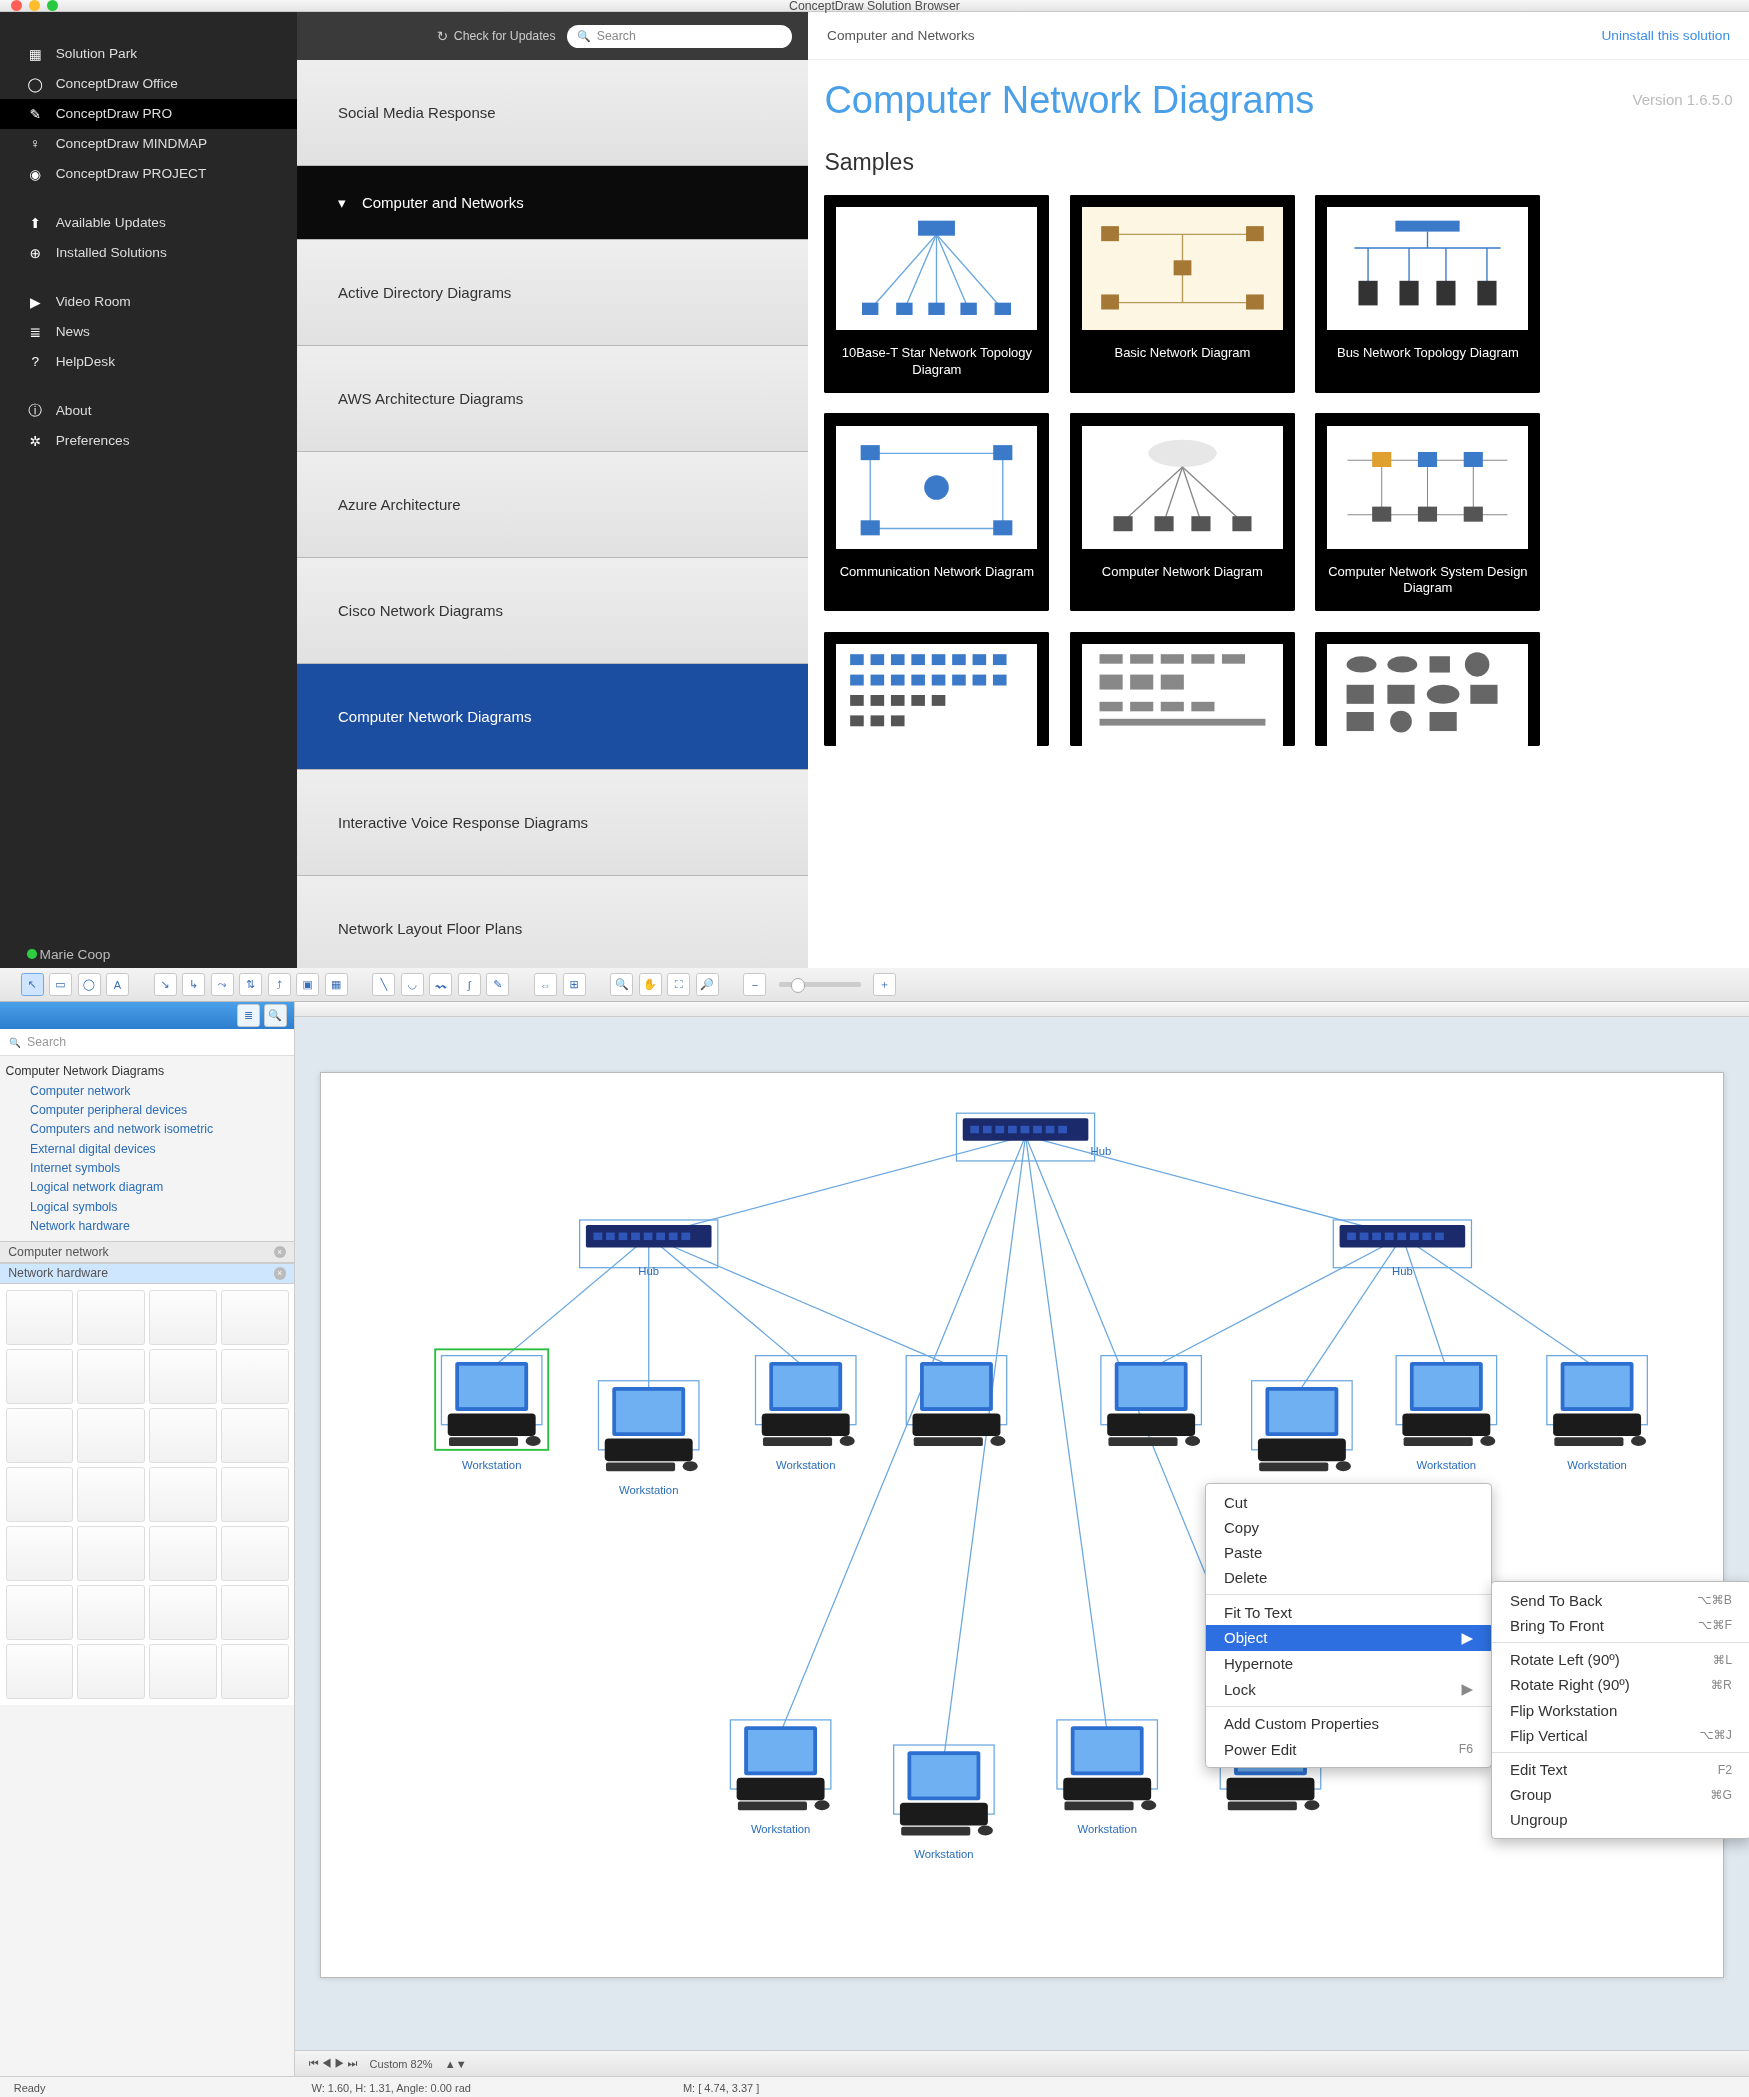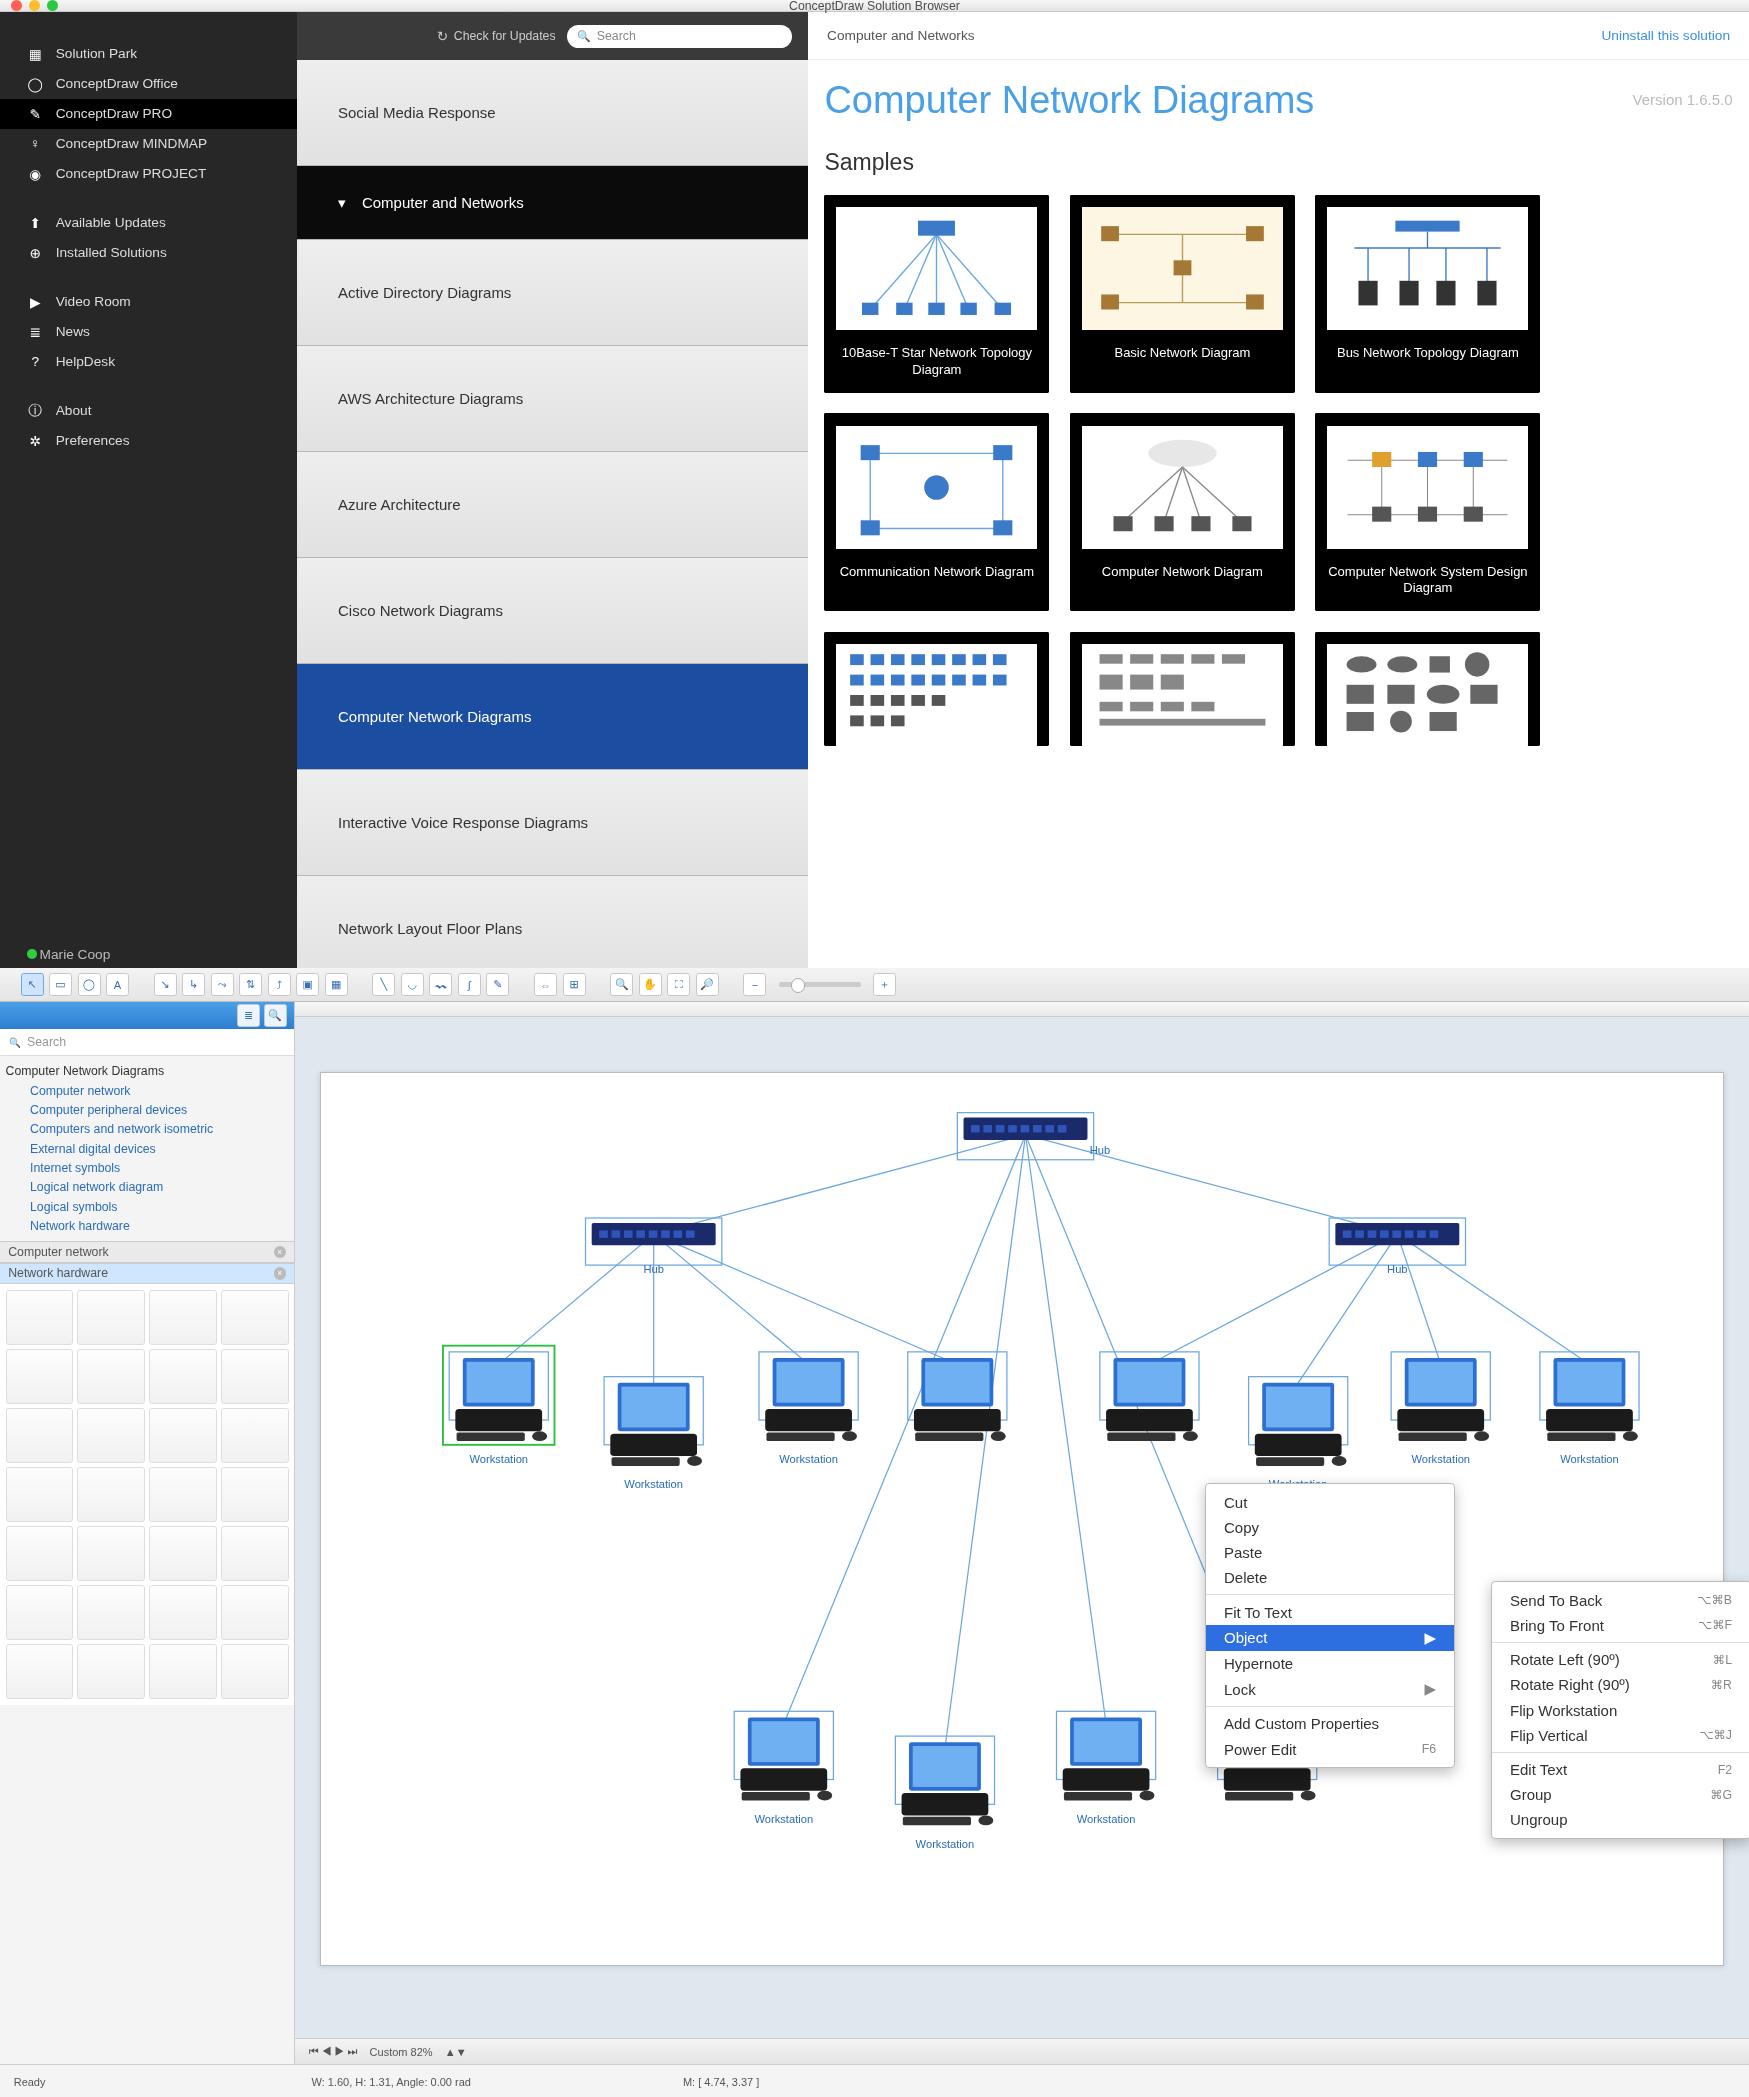--- a/index.html
+++ b/index.html
@@ -72,35 +72,35 @@
 .lib-header.sel{background:#cfe6ff;}
 .stencils{display:grid;grid-template-columns:repeat(4,1fr);gap:4.1px;padding:5.5px;background:#fff;}
 .stencil{height:55px;border:0.7px solid #ddd;border-radius:2.7px;background:linear-gradient(#fdfdfd,#f1f1f1);}
 
 .canvas-wrap{flex:1;display:flex;flex-direction:column;background:#dfe8ef;gap:45px;}
 .ruler-h{height:15px;background:linear-gradient(#f8f8f8,#e9e9e9);border-bottom:0.7px solid #ccc;}
 .canvas-scroll{flex:1;position:relative;overflow:hidden;}
 .page{position:absolute;left:24.6px;top:9.6px;right:24.6px;bottom:27px;background:#fff;border:0.7px solid #bbb;box-shadow:0 1.4px 5.5px rgba(0,0,0,.15);}
 .page svg{width:100%;height:100%;}
 
-.ctx-menu{position:absolute;left:910px;top:421px;width:250px;background:#fff;border:0.7px solid #bbb;border-radius:4.1px;box-shadow:0 4.1px 13.7px rgba(0,0,0,.25);font-size:15px;color:#333;padding:5.5px 0;}
+.ctx-menu{position:absolute;left:910px;top:421px;width:287px;background:#fff;border:0.7px solid #bbb;border-radius:4.1px;box-shadow:0 4.1px 13.7px rgba(0,0,0,.25);font-size:15px;color:#333;padding:5.5px 0;}
 .ctx-menu .row{padding:4.1px 18px;display:flex;align-items:center;cursor:pointer;}
 .ctx-menu .row.sel{background:#2d6fe0;color:#fff;}
 .ctx-menu .row .arr{margin-left:auto;color:#888;}
 .ctx-menu .row.sel .arr{color:#fff;}
 .ctx-menu hr{border:none;border-top:0.7px solid #ddd;margin:4.1px 0;}
 .ctx-menu .sc{margin-left:auto;color:#888;font-size:12.3px;}
 
 .sub-menu{position:absolute;left:1196px;top:519px;width:260px;background:#fff;border:0.7px solid #bbb;border-radius:4.1px;box-shadow:0 4.1px 13.7px rgba(0,0,0,.25);font-size:15px;color:#333;padding:5.5px 0;}
 .sub-menu .row{padding:4.1px 18px;display:flex;align-items:center;cursor:pointer;}
 .sub-menu hr{border:none;border-top:0.7px solid #ddd;margin:4.1px 0;}
 .sub-menu .sc{margin-left:auto;color:#888;font-size:12.3px;}
 
 .canvas-bottom{height:26px;background:linear-gradient(#f4f4f4,#e4e4e4);border-top:0.7px solid #ccc;display:flex;align-items:center;padding:0 13.7px;gap:12.3px;font-size:11px;color:#555;}
-.statusbar{height:34px;background:#f4f4f4;border-top:0.7px solid #ccc;display:flex;align-items:center;padding:0 13.7px;gap:34px;font-size:11px;color:#555;}
+.statusbar{height:22px;background:#f4f4f4;border-top:0.7px solid #ccc;display:flex;align-items:center;padding:0 13.7px;gap:34px;font-size:11px;color:#555;}
 
 
 .ws-label{font-family:Arial;font-size:18px;fill:#2b6db8;text-anchor:middle;}
 .hub-label{font-family:Arial;font-size:18px;fill:#2b6db8;text-anchor:middle;}
 </style>
 </head>
 <body>
 
 <div class="browser">
   <div class="titlebar">

